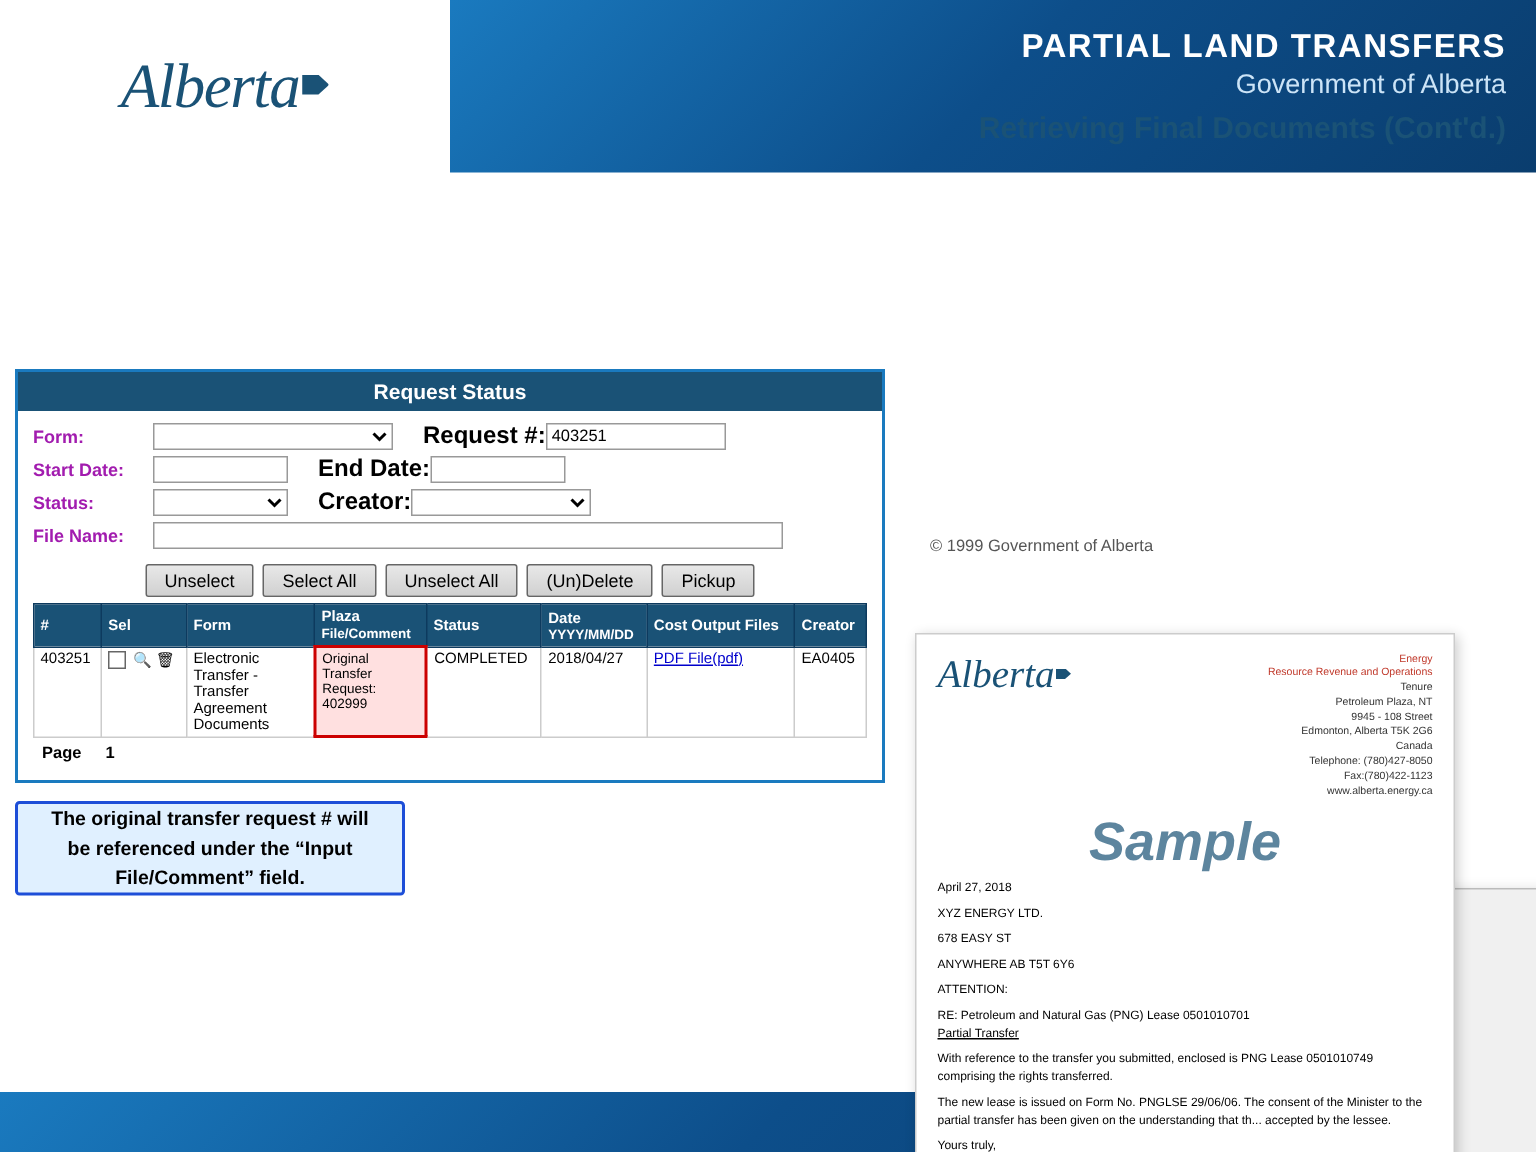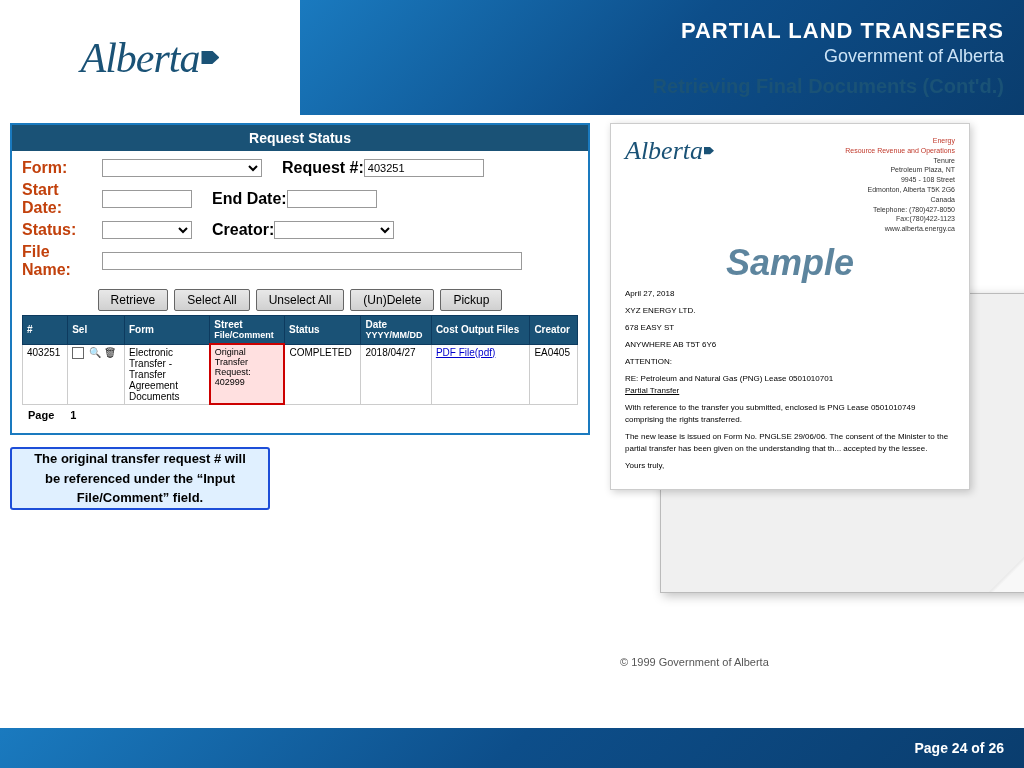--- a/index.html
+++ b/index.html
@@ -70,20 +70,21 @@
       margin-top: 8px;
       align-self: flex-end;
     }
 
     
     .main-content {
       display: flex;
       height: calc(768px - 115px - 40px);
       padding: 8px 10px;
       gap: 10px;
+      align-items: center;
     }
 
     
     .left-panel {
       width: 580px;
       flex-shrink: 0;
     }
 
     
     .request-status-box {
@@ -103,22 +104,22 @@
     }
     .form-row {
       display: flex;
       align-items: center;
       margin-bottom: 4px;
       font-size: 12px;
     }
     .form-label {
       width: 80px;
       font-weight: bold;
-      font-size: 16px;
-      color: #c2410c;
+      font-size: 12px;
+      color: #a21caf;
     }
     .form-input {
       height: 18px;
       border: 1px solid #999;
       font-size: 11px;
       padding: 0 3px;
       background: #fff;
     }
     .form-select {
       height: 18px;
@@ -450,36 +451,36 @@
           <select class="form-select form-input-medium"></select>
         </div>
 
         <div class="form-row">
           <span class="form-label">File Name:</span>
           <input class="form-input form-input-full" type="text" style="">
         </div>
 
 
         <div class="buttons-row">
-          <button class="btn">Retrieve</button>
+          <button class="btn">Unselect</button>
           <button class="btn">Select All</button>
           <button class="btn">Unselect All</button>
           <button class="btn">(Un)Delete</button>
           <button class="btn">Pickup</button>
         </div>
 
         <table class="results-table">
           <thead>
             <tr>
               <th>#</th>
               <th>Sel</th>
               <th>Form</th>
               <th>
                   <div class="th-split">
-                    <span class="th-top">Street</span>
+                    <span class="th-top">Plaza</span>
                     <span class="th-bottom">File/Comment</span>
                   </div>
                 </th>
               <th>Status</th>
               <th>
                   <div class="th-split">
                     <span class="th-top">Date</span>
                     <span class="th-bottom">YYYY/MM/DD</span>
                   </div>
                 </th>

